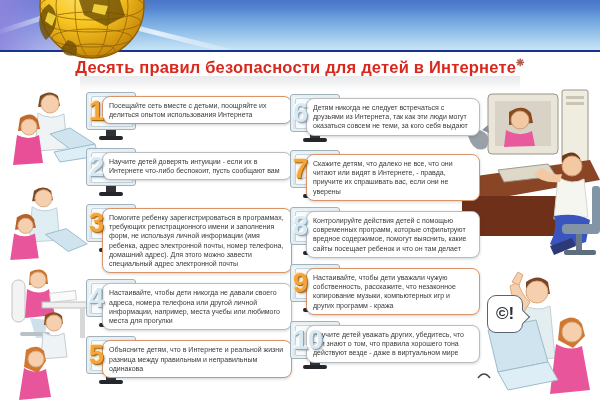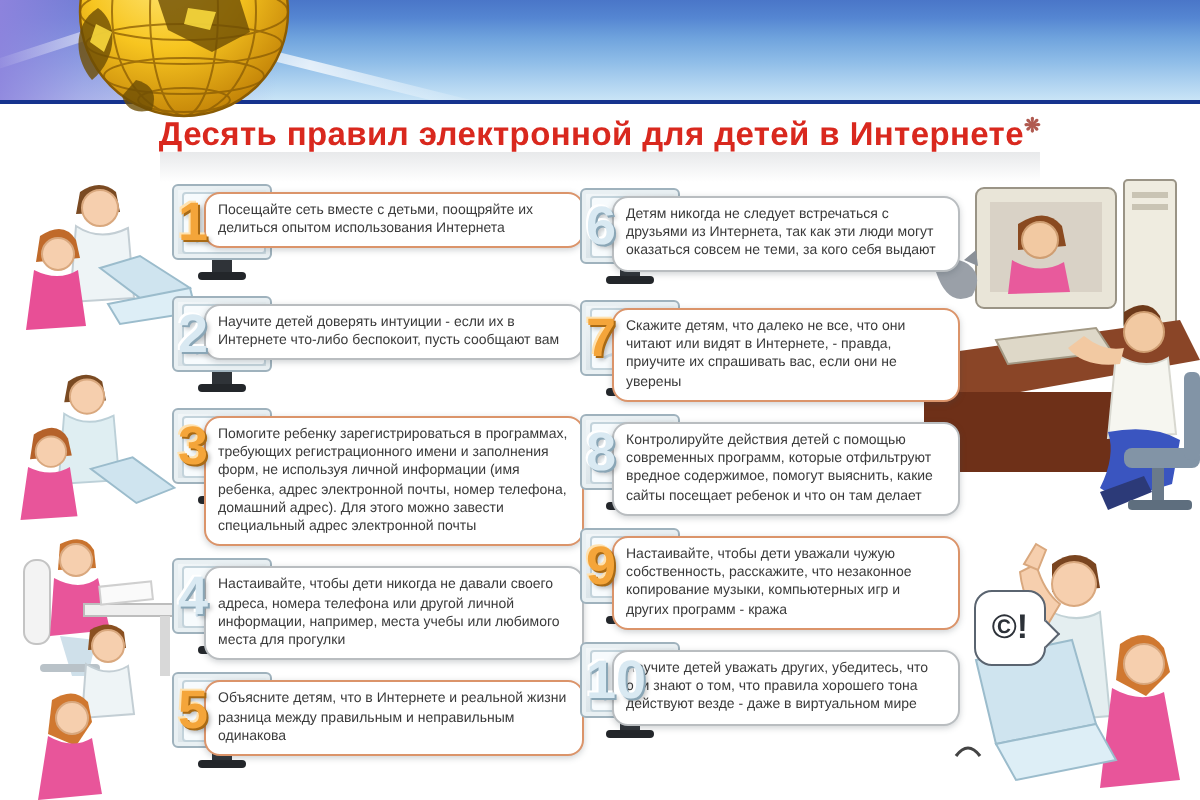--- a/index.html
+++ b/index.html
@@ -106,21 +106,21 @@
       <path d="M55,0 L96,0 L101,16 L82,26 L60,15 Z"></path>
       <path d="M25,4 C36,12 34,30 22,40 C13,30 12,12 25,4 Z"></path>
       <path d="M44,40 q12,3 8,15 q-12,3 -15,-7 z"></path>
     </g>
     <g fill="#ffdf40" opacity=".85">
       <path d="M70,4 l14,2 l-3,9 l-13,-3 z"></path>
       <path d="M24,12 l8,4 l-4,10 l-7,-5 z"></path>
     </g>
   </svg>
 
-  <div class="title"><span>Десять правил электронной для детей в Интернете</span><span class="mark">❋</span></div>
+  <div class="title"><span>Десять правил безопасности для детей в Интернете</span><span class="mark">❋</span></div>
   <div class="title-shelf"></div>
   <div class="title-reflection">
     
   </div>
 
   <svg class="illo" style="left:-2px;top:88px" width="100" height="100" viewBox="0 0 100 100">
     <path d="M42,8 q10,-7 18,0 l2,10 l-22,1 z" fill="#7a4a22"></path>
     <circle cx="52" cy="16" r="9" fill="#f6cfae" stroke="#d9a87e" stroke-width="1"></circle>
     <path d="M40,25 q12,8 26,1 l3,35 l-32,2 z" fill="#eef4f6" stroke="#c3ced4" stroke-width="1"></path>
     <path d="M22,30 q12,-8 18,2 l2,9 l-22,2 z" fill="#c06a2a"></path>

